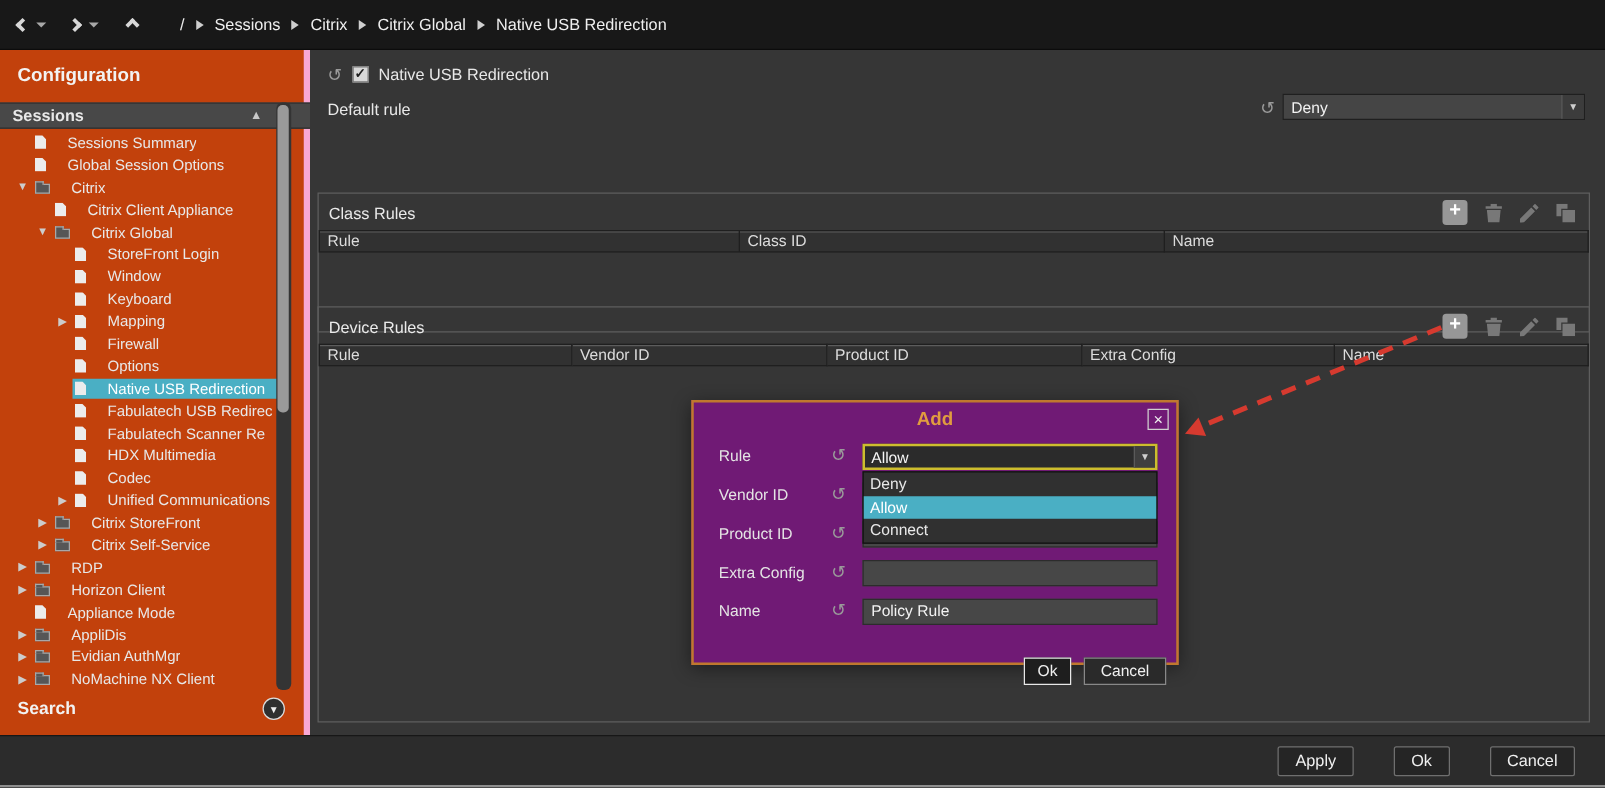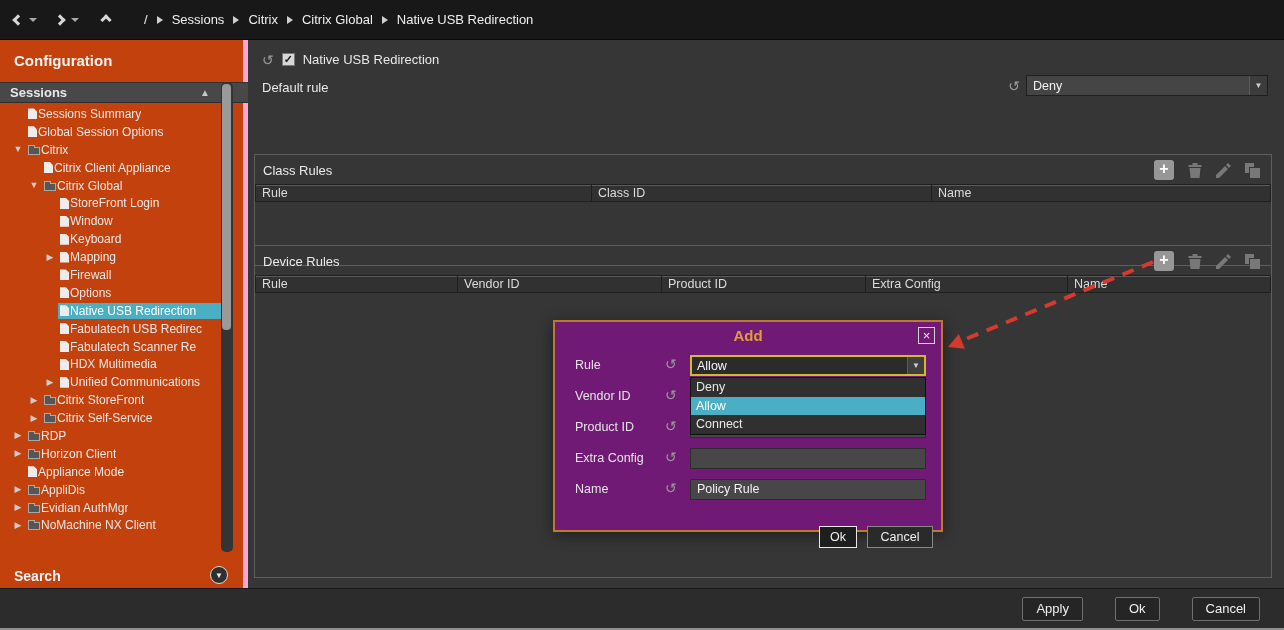--- a/index.html
+++ b/index.html
@@ -33,38 +33,38 @@
     font-weight:bold; color:#f2f2f2; }
   .section-bar { position:absolute; left:0; top:42px; width:248px; height:21px;
     background:#484848; border-top:1px solid #303030; border-bottom:1px solid #2d2d2d;
     display:flex; align-items:center; }
   .section-bar .sec-label { margin-left:10px; font-weight:bold; font-size:13px; }
   .section-bar .sec-tri { position:absolute; right:38px; font-size:10px; color:#c8c8c8; }
   .tree { position:absolute; left:0; top:65px; width:224px; height:448px; overflow:hidden; }
   .trow { display:flex; align-items:center; height:17.9px; }
   .trow.l0 { padding-left:10px; } .trow.l1 { padding-left:26px; } .trow.l2 { padding-left:42px; }
   .exp { width:16px; flex:none; font-size:9px; color:#cccccc; text-align:center; line-height:17px; }
-  .rowc { display:flex; align-items:center; gap:1px; flex:1; min-width:0;
+  .rowc { display:flex; align-items:center; gap:17px; flex:1; min-width:0;
     padding:1px 4px 1px 2px; height:16px; }
   .trow.sel .rowc { background:#4aafc4; }
   .tl { white-space:nowrap; overflow:hidden; font-size:12px; color:#e8e8e8; }
   .trow.sel .tl { color:#ffffff; }
   .ic { flex:none; }
   .ic.doc { width:9px; height:11px; background:#ececec;
     clip-path:polygon(0 0,66% 0,100% 28%,100% 100%,0 100%); }
   .ic.folder { width:12px; height:8px; background:#565656;
     border:1px solid #a8a8a8; position:relative; margin-top:2px; }
   .ic.folder::before { content:""; position:absolute; left:-1px; top:-3px;
     width:5px; height:2px; background:#565656; border:1px solid #a8a8a8; border-bottom:none; }
   .scrollbar { position:absolute; right:10px; top:42px; width:12px; height:470px;
     background:#343434; border-radius:5px; }
   .scroll-thumb { position:absolute; left:1px; top:2px; width:9px; height:246px;
     background:#9a9a9a; border-radius:4px; }
   .search-bar { position:absolute; left:0; bottom:4px; width:248px; height:26px;
-    display:flex; align-items:flex-end; }
+    display:flex; align-items:flex-start; }
   .search-label { margin-left:14px; font-weight:bold; font-size:14px; color:#f2f2f2; }
   .search-btn { position:absolute; right:20px; width:18px; height:18px; border-radius:50%;
     border:1px solid #dcdcdc; background:#2f2f2f; color:#eeeeee; font-size:8px;
     display:flex; align-items:center; justify-content:center; }
   
   #main { position:absolute; left:248px; top:40px; width:1036px; height:548px; }
   .revert { color:#9a9a9a; font-size:14px; line-height:14px; }
   .row1 { position:absolute; left:14px; top:12px; display:flex; align-items:center; gap:8px; }
   .checkbox { width:13px; height:13px; background:#d8d8d8; border:1px solid #777;
     display:flex; align-items:center; justify-content:center;
@@ -267,20 +267,27 @@
         </span>
     </div>
     <div class="trow l2">
       <span class="exp"></span>
       <span class="rowc">
           <span class="ic doc"></span>
           <span class="tl">HDX Multimedia</span>
         </span>
     </div>
     <div class="trow l2">
+      <span class="exp"></span>
+      <span class="rowc">
+          <span class="ic doc"></span>
+          <span class="tl">Codec</span>
+        </span>
+    </div>
+    <div class="trow l2">
       <span class="exp">▶</span>
       <span class="rowc">
           <span class="ic doc"></span>
           <span class="tl">Unified Communications</span>
         </span>
     </div>
     <div class="trow l1">
       <span class="exp">▶</span>
       <span class="rowc">
           <span class="ic folder"></span>

